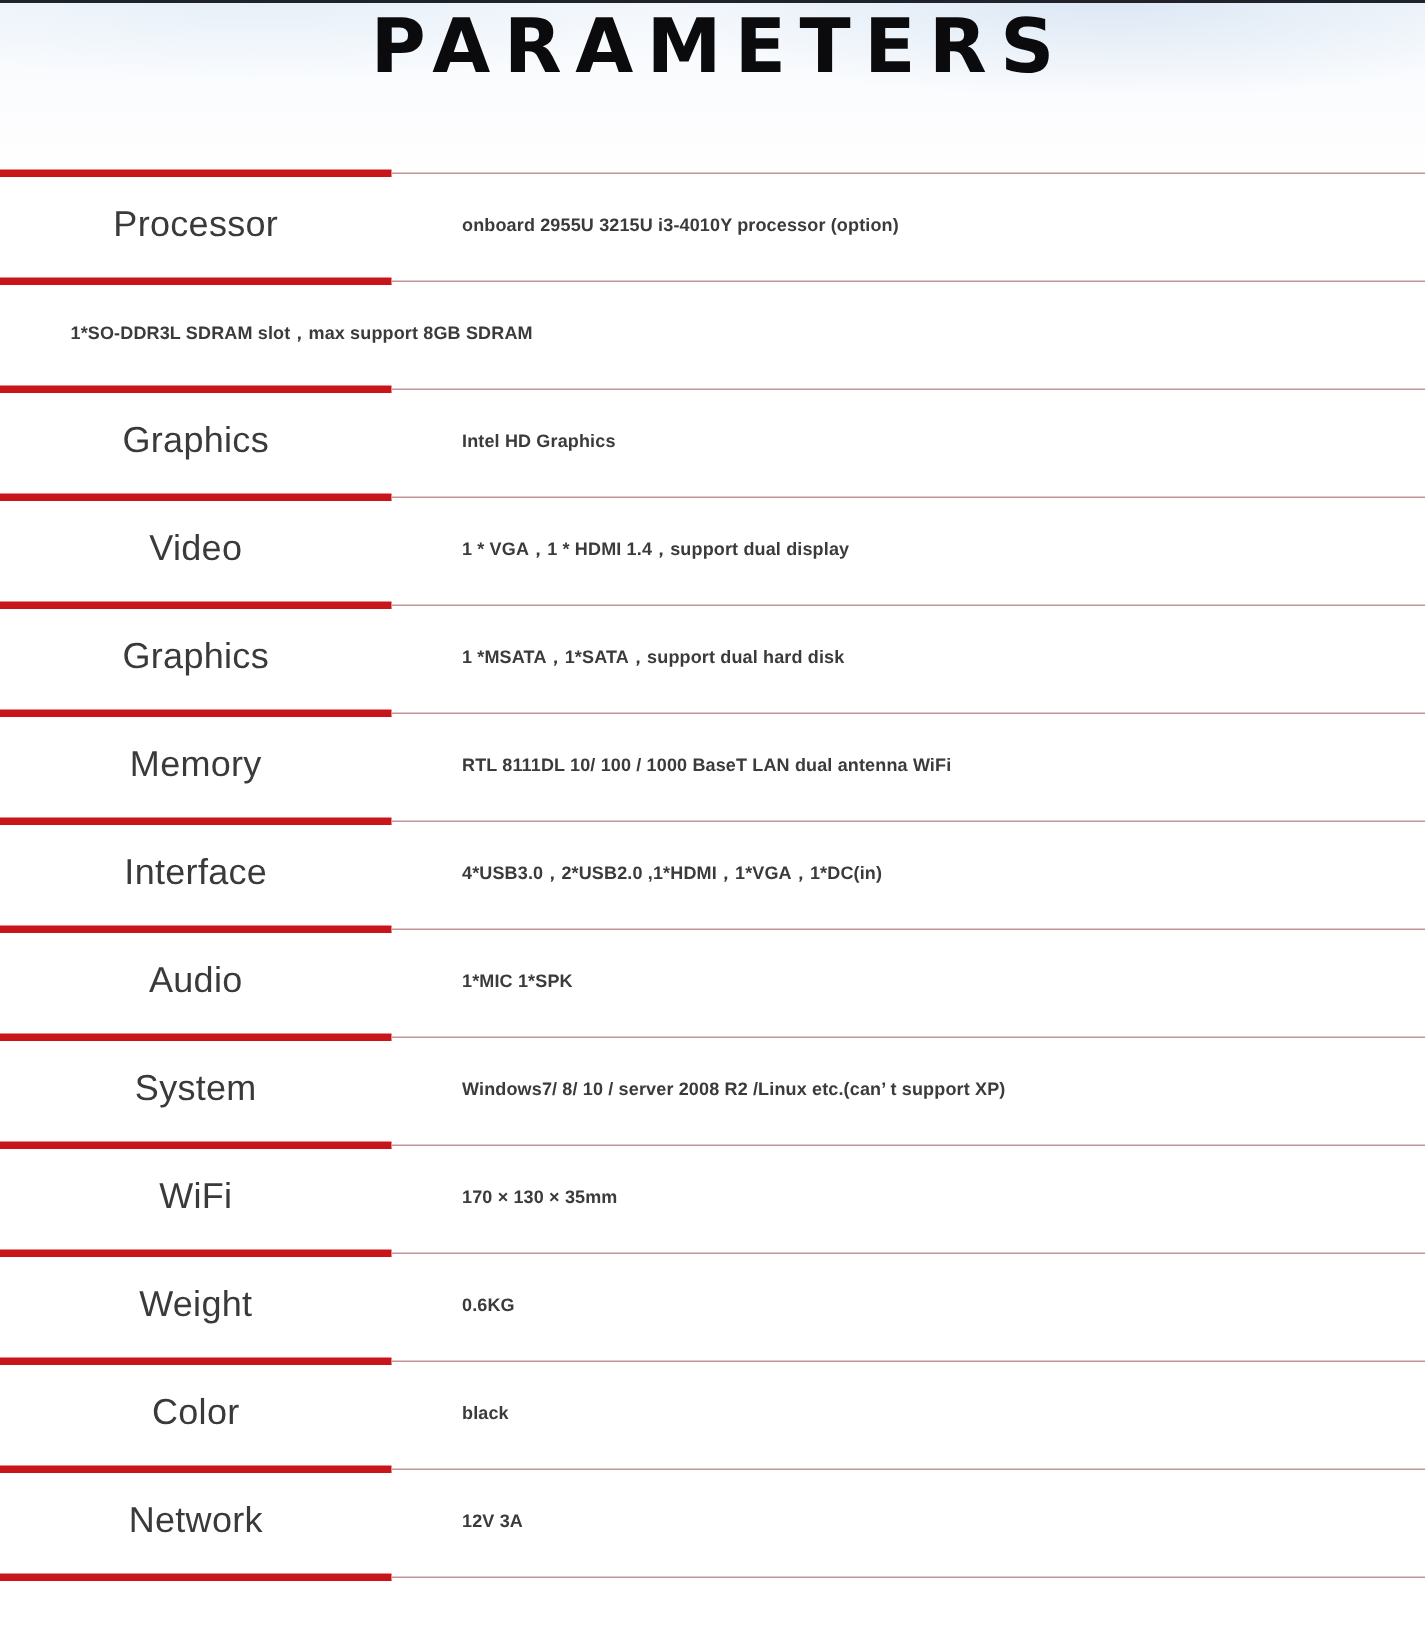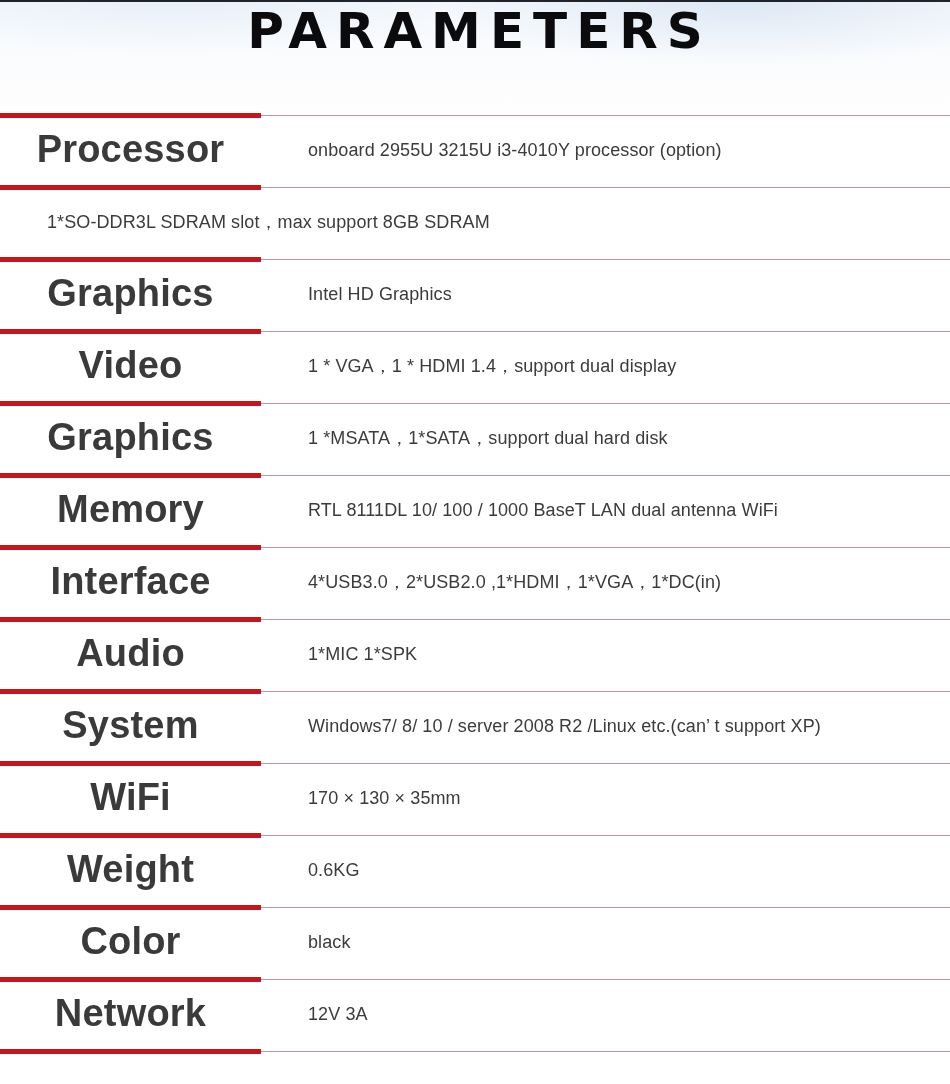--- a/index.html
+++ b/index.html
@@ -123,40 +123,40 @@
     width: 261px;
     min-width: 261px;
     display: flex;
     align-items: center;
     justify-content: center;
     box-sizing: border-box;
     padding: 0 8px 3px 8px;
   }
   .cell-label .label-text {
     font-family: "Liberation Sans", "DejaVu Sans", sans-serif;
-    font-size: 38px;
-    font-weight: 700;
+    font-size: 24px;
+    font-weight: 400;
     color: #3a3a3a;
     line-height: 1.05;
     white-space: nowrap;
     letter-spacing: 0.2px;
   }
 
   .cell-value {
     flex: 1 1 auto;
     display: flex;
     align-items: center;
     box-sizing: border-box;
     padding: 0 6px 2px 47px;
     overflow: hidden;
   }
   .cell-value .value-text {
     font-family: "Liberation Sans", "DejaVu Sans", sans-serif;
-    font-size: 18px;
-    font-weight: 400;
+    font-size: 12px;
+    font-weight: 700;
     color: #3b3b3b;
     line-height: 1.2;
     white-space: nowrap;
     letter-spacing: 0.1px;
   }
 </style>
 </head>
 <body>
 
 <div id="page">

